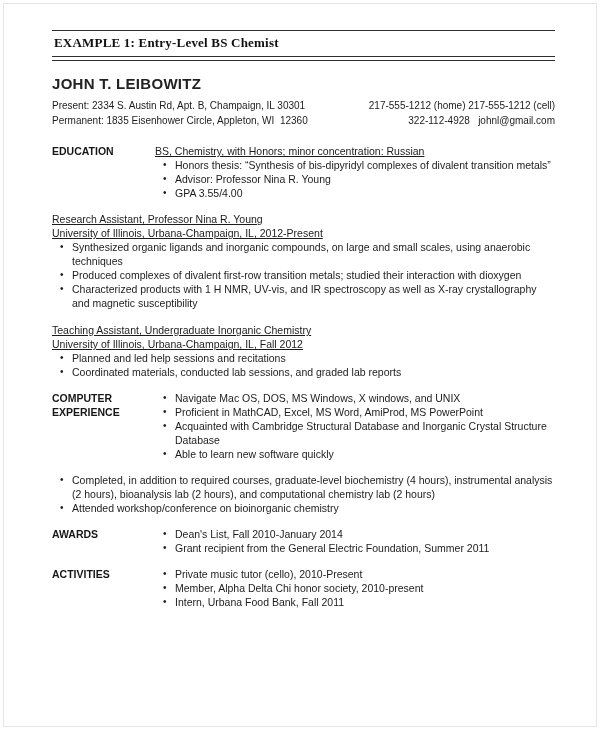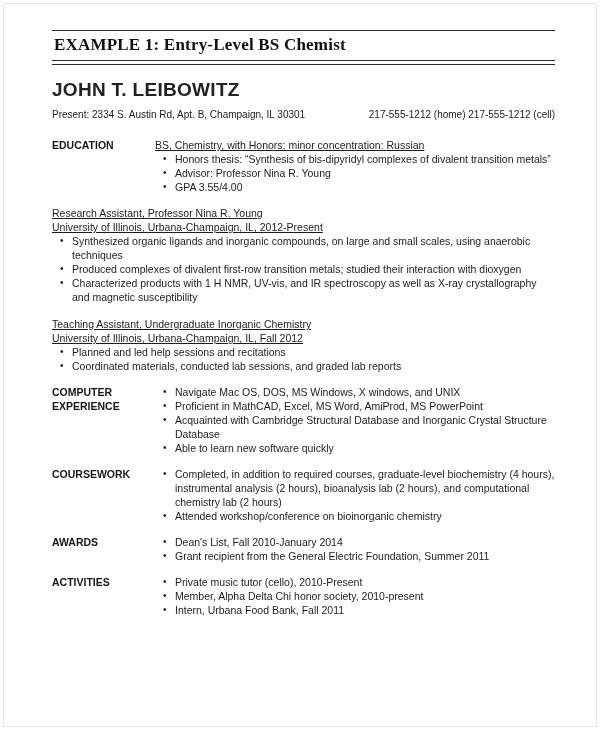--- a/index.html
+++ b/index.html
@@ -22,33 +22,33 @@
     position: relative;
     padding: 30px 45px 0 52px;
     box-sizing: border-box;
   }
   
   .banner { margin-bottom: 14px; }
   .banner-top-rule { border-top: 1px solid #2e2e2e; }
   .banner-title {
     font-family: "Liberation Serif", serif;
     font-weight: bold;
-    font-size: 17px;
+    font-size: 13px;
     color: #111;
     padding: 4px 2px 5px 2px;
     letter-spacing: 0.2px;
   }
   .banner-double-rule {
     height: 3px;
     border-top: 1px solid #2e2e2e;
     border-bottom: 1px solid #2e2e2e;
   }
   
   .resume-name {
-    font-size: 19px;
+    font-size: 15px;
     font-weight: bold;
     color: #222;
     letter-spacing: 0.3px;
     margin-bottom: 6px;
   }
   .contact-row {
     display: flex;
     justify-content: space-between;
     font-size: 10px;
     line-height: 15px;
@@ -98,20 +98,24 @@
     <div class="banner-double-rule"></div>
   </div>
 
   <div class="resume-name">JOHN T. LEIBOWITZ</div>
 
   <div class="contact-row">
     <span class="contact-left">Present: 2334 S. Austin Rd, Apt. B, Champaign, IL 30301</span>
     <span class="contact-right">217-555-1212 (home) 217-555-1212 (cell)</span>
   </div>
 
+  <div class="contact-row">
+    <span class="contact-left">Permanent: 1835 Eisenhower Circle, Appleton, WI&nbsp;&nbsp;12360</span>
+    <span class="contact-right">322-112-4928&nbsp;&nbsp;&nbsp;johnl@gmail.com</span>
+  </div>
 
   <div class="sections">
       <div class="section">
         <div class="section-label">EDUCATION</div>
         <div class="section-content">
           <div class="block">
             <div class="line">BS, Chemistry, with Honors; minor concentration: Russian</div>
             <div class="bullet">
               <span class="dot">•</span>
               <span class="bullet-text">Honors thesis: “Synthesis of bis-dipyridyl complexes of divalent transition metals”</span>
@@ -176,21 +180,20 @@
               <span class="bullet-text">Acquainted with Cambridge Structural Database and Inorganic Crystal Structure Database</span>
             </div>
             <div class="bullet">
               <span class="dot">•</span>
               <span class="bullet-text">Able to learn new software quickly</span>
             </div>
           </div>
         </div>
       </div>
       <div class="section">
-        <div class="section-label">COURSEWORK</div>
         <div class="section-content">
           <div class="block">
             <div class="bullet">
               <span class="dot">•</span>
               <span class="bullet-text">Completed, in addition to required courses, graduate-level biochemistry (4 hours), instrumental analysis (2 hours), bioanalysis lab (2 hours), and computational chemistry lab (2 hours)</span>
             </div>
             <div class="bullet">
               <span class="dot">•</span>
               <span class="bullet-text">Attended workshop/conference on bioinorganic chemistry</span>
             </div>

